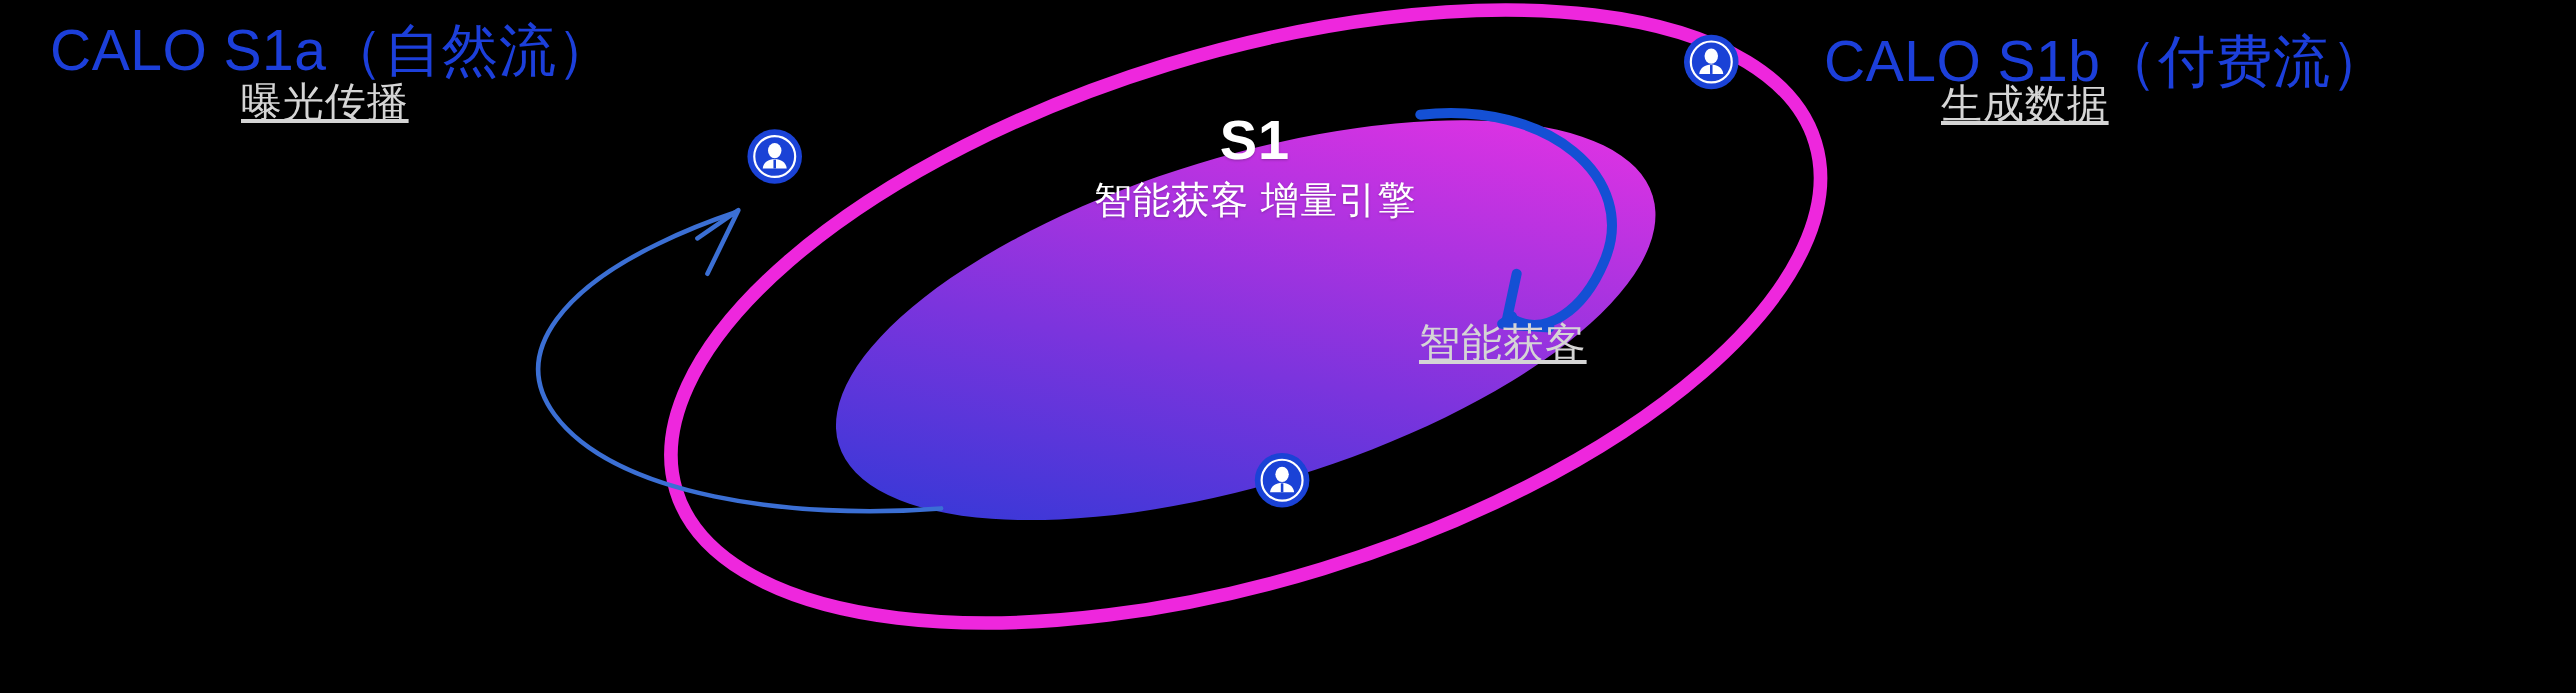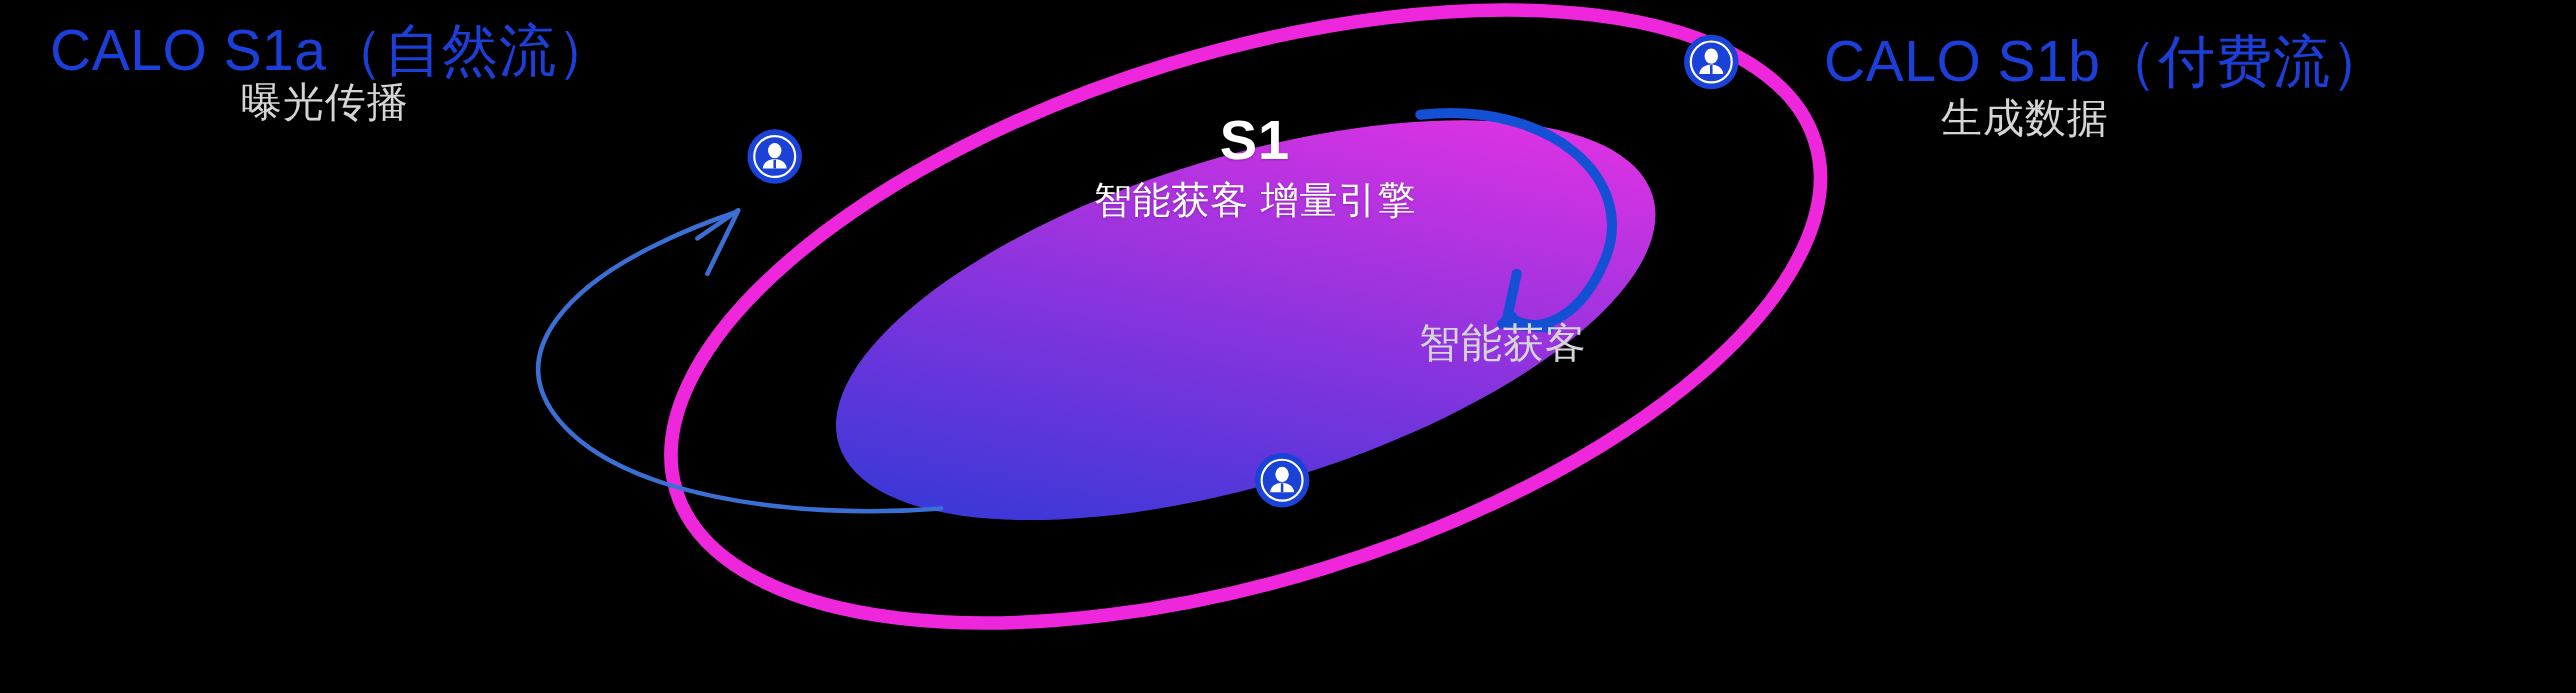--- a/index.html
+++ b/index.html
@@ -38,28 +38,29 @@
     color: #1C3FDA;
     font-size: 57px;
     font-weight: 400;
     letter-spacing: 0.5px;
   }
   .subtitle {
     color: #D5D5D5;
     font-size: 41px;
     font-weight: 400;
     letter-spacing: 0.9px;
+    text-decoration: underline;
   }
 
   
   #t-s1a   { left: 50px;   top: 22px; }
   #s-s1a   { left: 241px;  top: 82px; }
 
   #t-s1b   { left: 1824px; top: 33px; }
-  #s-s1b   { left: 1941px; top: 98px; }
+  #s-s1b   { left: 1941px; top: 84px; }
 
   #t-s1c   { left: 1361px; top: 263px; }
   #s-s1c   { left: 1419px; top: 323px; }
 
   
   #core-text {
     position: absolute;
     left: 1064px;
     top: 111px;
     width: 382px;

